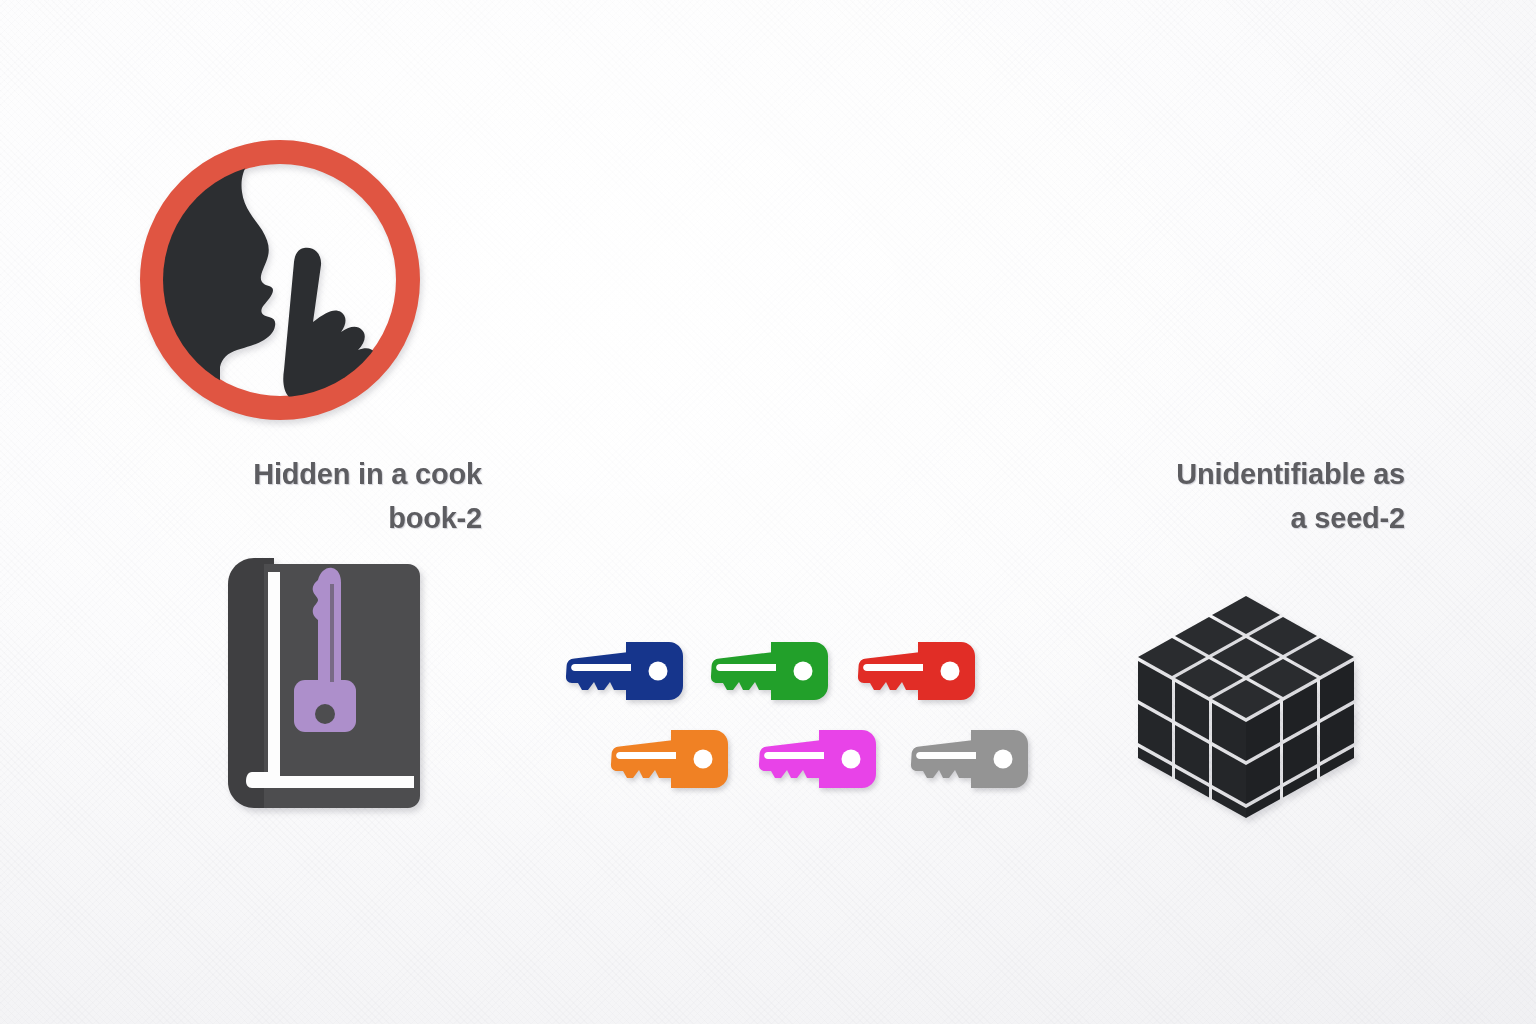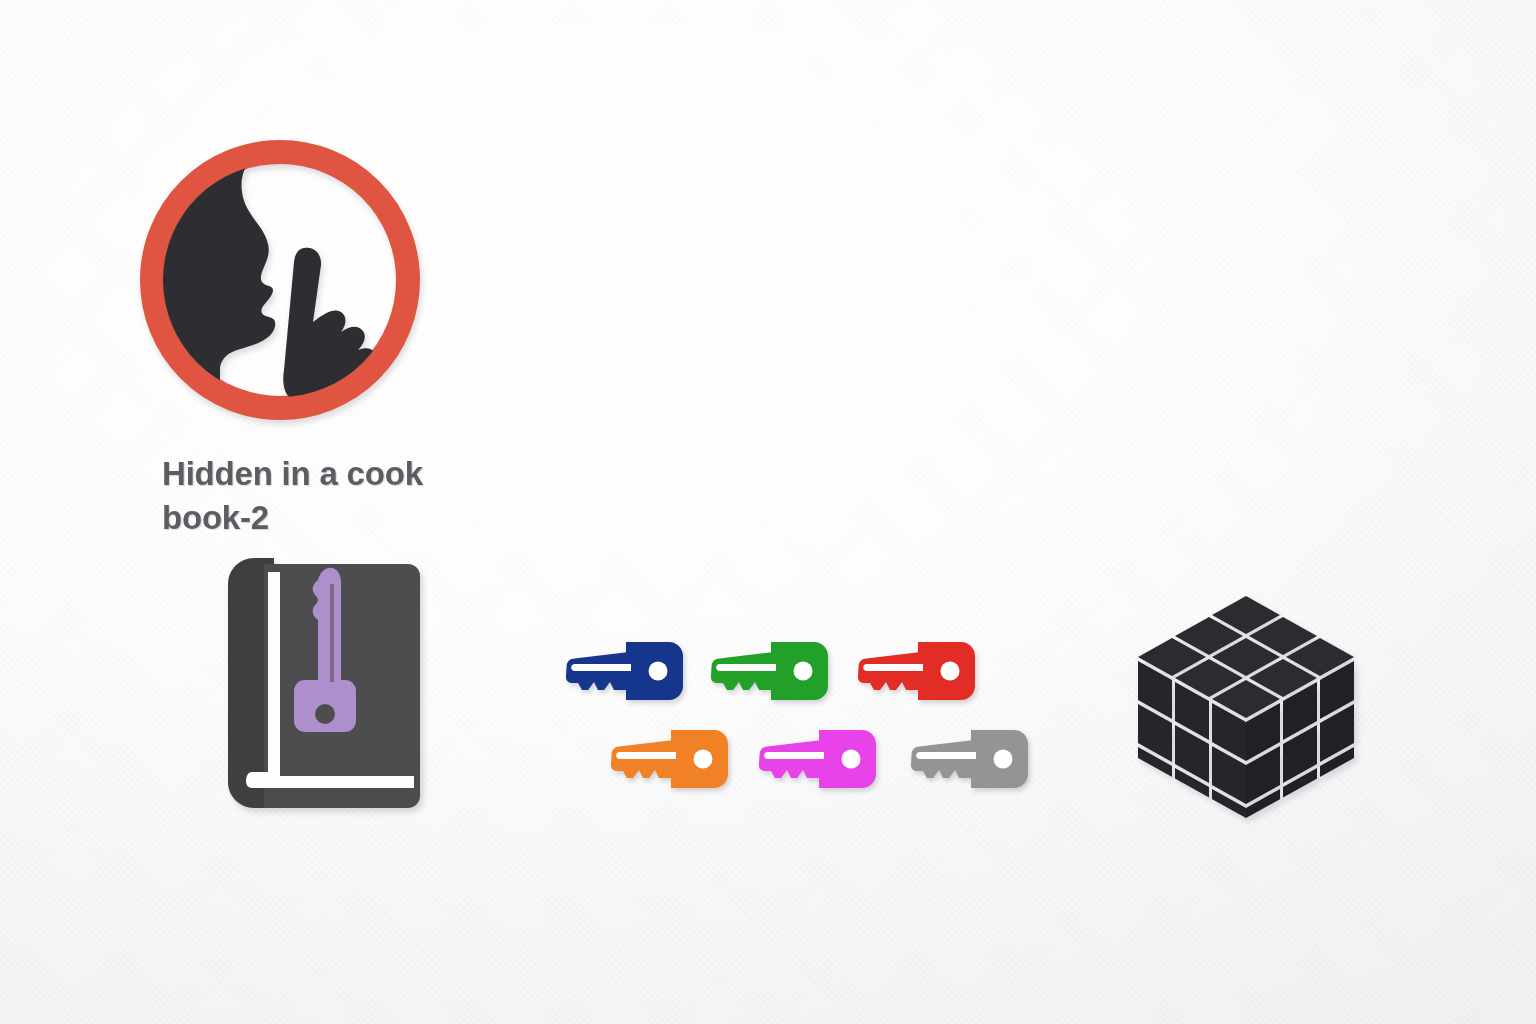--- a/index.html
+++ b/index.html
@@ -47,24 +47,24 @@
     left: 136px;
     top: 136px;
     width: 288px;
     height: 288px;
     filter: drop-shadow(2px 4px 3px rgba(60,60,75,0.18));
   }
 
   
   .col-label {
     position: absolute;
-    text-align: left;
+    text-align: right;
     font-family: "Liberation Sans", sans-serif;
     font-weight: bold;
-    font-size: 33px;
+    font-size: 29px;
     line-height: 44px;
     letter-spacing: -0.2px;
     color: #5d5d61;
     text-shadow: 1px 1px 1px rgba(130,130,145,0.35);
     white-space: pre-line;
   }
   #label-col-1 { left: 162px; top: 452px; width: 320px; }
   #label-col-2 { left: 621px; top: 452px; width: 320px; }
   #label-col-3 { left: 1085px; top: 452px; width: 320px; }
 
@@ -167,20 +167,22 @@
           C 159 118 162 113 168 112
           Z"></path>
       </g>
     </svg>
   </div>
 
   <div class="col-label" id="label-col-1">Hidden in a cook
 book-2</div>
 
 
+  <div class="col-label" id="label-col-3">Unidentifiable as
+a seed-2</div>
 
   <div class="abs" id="book-icon">
     <svg viewBox="0 0 192 250" width="192" height="250" xmlns="http://www.w3.org/2000/svg" aria-hidden="true">
 
       <path fill="#3f3f41" d="M0 26 C0 11.6 11.6 0 26 0 L46 0 L46 250 L26 250 C11.6 250 0 238.4 0 224 Z"></path>
 
       <path fill="#4d4d4f" d="M36 6 L180 6 C186.6 6 192 11.4 192 18 L192 238 C192 244.6 186.6 250 180 250 L36 250 Z"></path>
 
       <path fill="#fdfdfd" d="M40 14 L52 14 L52 218 L186 218 L186 230 L40 230 Z"></path>
 

